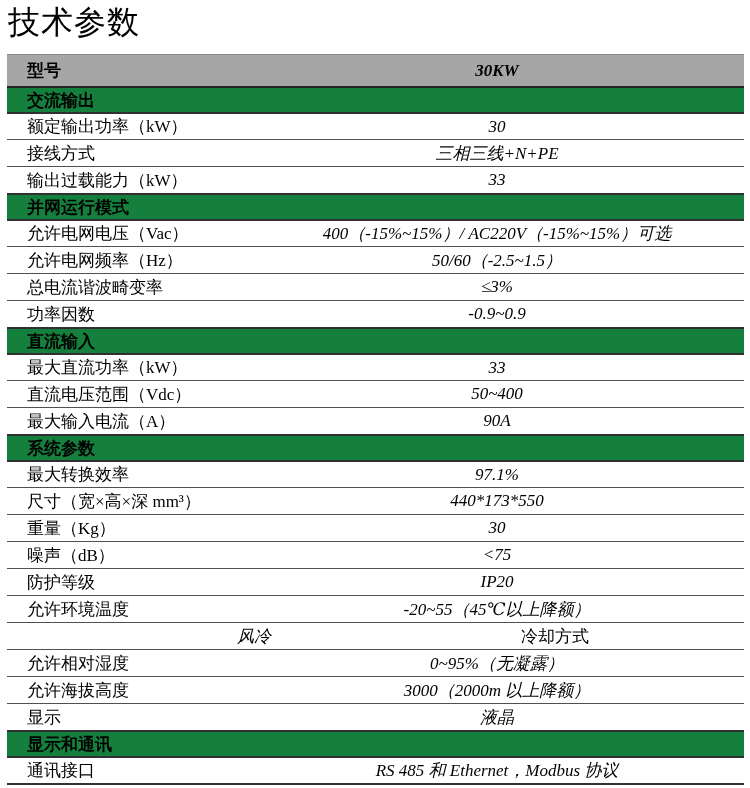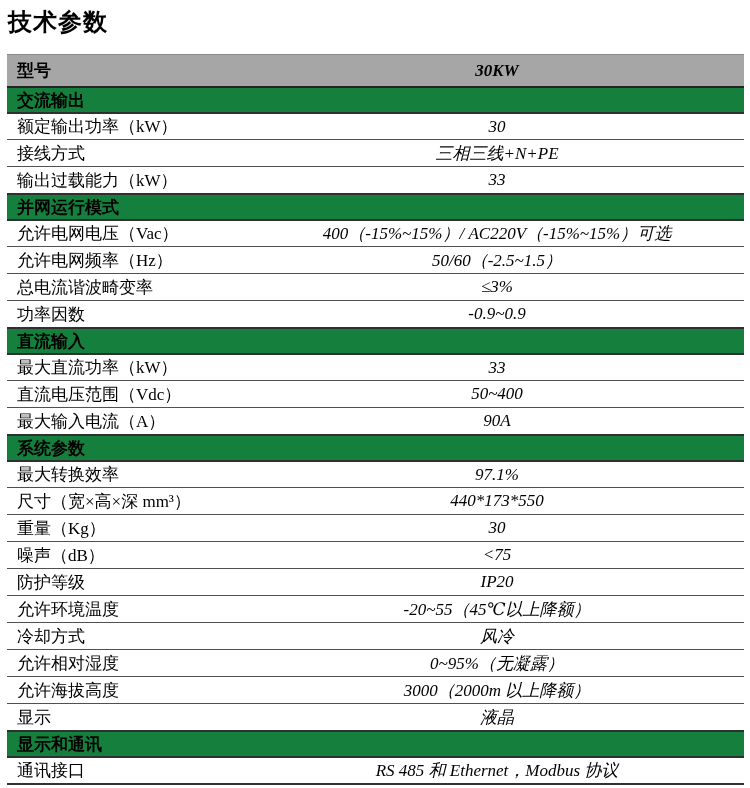--- a/index.html
+++ b/index.html
@@ -13,22 +13,22 @@
     color: #000000;
   }
   .page {
     width: 750px;
     height: 788px;
     position: relative;
     background: #ffffff;
   }
   .doc-title {
     font-family: "Liberation Sans", "DejaVu Sans", sans-serif;
-    font-weight: bold;
-    font-size: 24px;
+    font-weight: normal;
+    font-size: 32px;
     line-height: 28px;
     margin: 8px 0 8px 8px;
     letter-spacing: 1px;
   }
   .spec-table {
     position: absolute;
     left: 7px;
     top: 46px;
     width: 737px;
     border-top: 1px solid #8a8a8a;
@@ -58,21 +58,21 @@
     border-top: 2px solid #303030;
   }
   .row-header + .row-section {
     border-top: 2px solid #242424;
   }
   .cell {
     box-sizing: border-box;
   }
   .cell.label {
     width: 243px;
-    padding-left: 10px;
+    padding-left: 20px;
     white-space: nowrap;
   }
   .cell.value {
     flex: 1;
     text-align: center;
     white-space: nowrap;
     font-style: italic;
   }
   .section-label {
     width: 100%;
@@ -161,22 +161,22 @@
       </div>
       <div class="row row-data">
         <div class="cell label">防护等级</div>
         <div class="cell value">IP20</div>
       </div>
       <div class="row row-data">
         <div class="cell label">允许环境温度</div>
         <div class="cell value">-20~55（45℃以上降额）</div>
       </div>
       <div class="row row-data">
+        <div class="cell value">风冷</div>
         <div class="cell label">冷却方式</div>
-        <div class="cell value">风冷</div>
       </div>
       <div class="row row-data">
         <div class="cell label">允许相对湿度</div>
         <div class="cell value">0~95%（无凝露）</div>
       </div>
       <div class="row row-data">
         <div class="cell label">允许海拔高度</div>
         <div class="cell value">3000（2000m 以上降额）</div>
       </div>
       <div class="row row-data">

